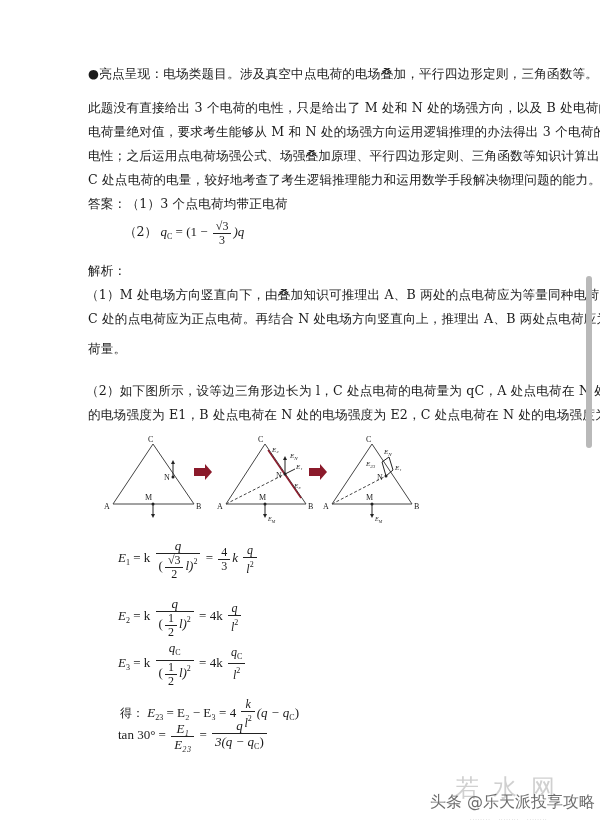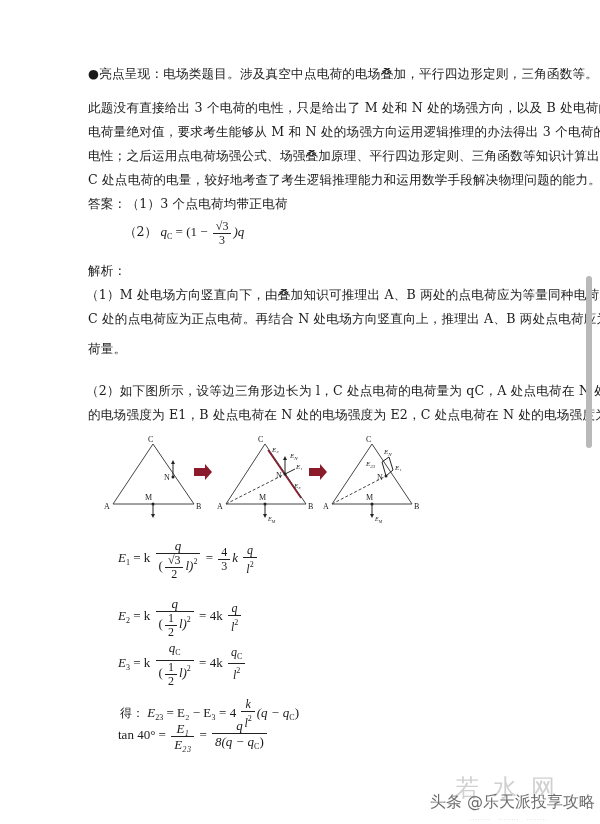--- a/index.html
+++ b/index.html
@@ -160,24 +160,24 @@
     <span class="frac small"><span class="num"><i>q</i><sub>C</sub></span><span class="den"><i>l</i><sup>2</sup></span></span>
   </div>
 
   <div class="formula" style="left:120px; top:698px;">
     <span style="font-family:'DejaVu Serif',serif;font-size:12px;">得：</span>
     <i>E</i><sub>23</sub><span> = E₂ − E₃ = 4</span>
     <span class="frac small"><span class="num"><i>k</i></span><span class="den"><i>l</i><sup>2</sup></span></span><i>(q − q</i><sub>C</sub><span>)</span>
   </div>
 
   <div class="formula" style="left:118px; top:718px;">
-    <span>tan 40° =</span>
+    <span>tan 30° =</span>
     <span class="frac"><span class="num"><i>E₁</i></span><span class="den"><i>E₂₃</i></span></span>
     <span>=</span>
-    <span class="frac"><span class="num"><i>q</i></span><span class="den"><i>8(q − q</i><sub>C</sub><span>)</span></span></span>
+    <span class="frac"><span class="num"><i>q</i></span><span class="den"><i>3(q − q</i><sub>C</sub><span>)</span></span></span>
   </div>
 
   <div class="scrollbar"></div>
 
   <div class="watermark-big">若水网</div>
   <div class="watermark-small">头条 @乐天派投享攻略</div>
   <div class="watermark-dots">········ &nbsp; ········ &nbsp; ········</div>
 </div>
 
 </body></html>

